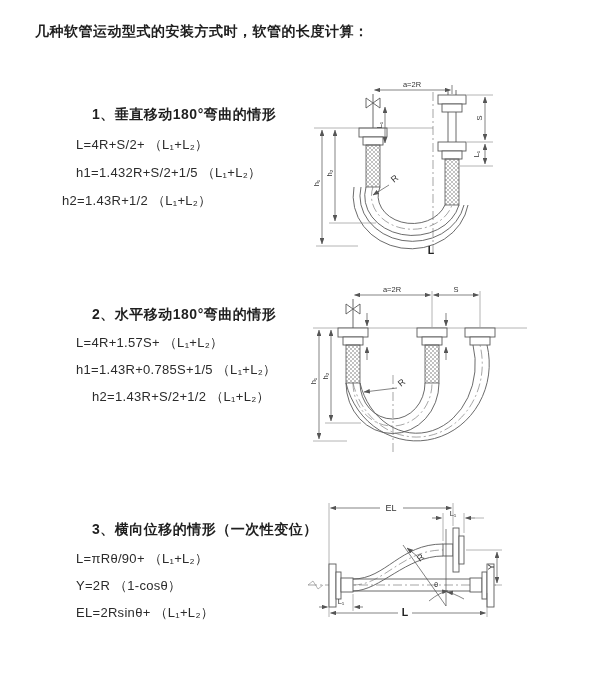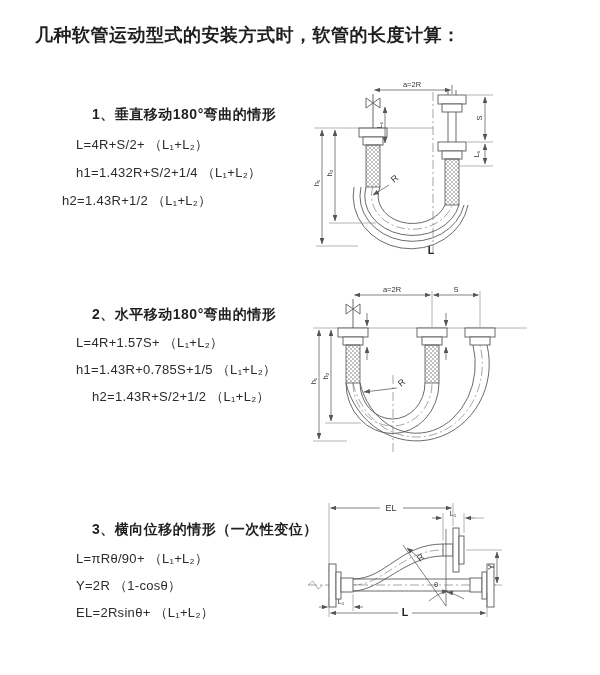--- a/index.html
+++ b/index.html
@@ -1,18 +1,18 @@
 <!DOCTYPE html>
 <html><head>
 <meta charset="utf-8">
 <style>
   html,body{margin:0;padding:0;background:#fff;}
   .page{position:relative;width:600px;height:675px;background:#ffffff;overflow:hidden;
         font-family:"Liberation Sans","DejaVu Sans",sans-serif;color:#2b2b2b;}
-  .title{position:absolute;font-size:18px;font-weight:700;letter-spacing:0.5px;color:#1f1f1f;white-space:nowrap;}
+  .title{position:absolute;font-size:14px;font-weight:700;letter-spacing:0.5px;color:#1f1f1f;white-space:nowrap;}
   .sec-heading{position:absolute;font-size:14px;font-weight:700;letter-spacing:0.5px;color:#1f1f1f;white-space:nowrap;margin-left:44px;}
   .formula{position:absolute;font-size:13px;font-weight:400;color:#2b2b2b;letter-spacing:0.3px;white-space:nowrap;}
   svg.diag{position:absolute;}
   svg .dr{stroke:#5a5a5a;stroke-width:0.9;fill:none;}
   svg .drw{stroke:#5a5a5a;stroke-width:0.9;fill:#ffffff;}
   svg .dim{stroke:#4f4f4f;stroke-width:0.7;fill:none;}
   svg .thin{stroke:#777;stroke-width:0.55;fill:none;}
   svg .cl{stroke:#6a6a6a;stroke-width:0.6;fill:none;stroke-dasharray:9 3 2 3;}
   svg text{font-family:"Liberation Sans","DejaVu Sans",sans-serif;fill:#333;}
   svg .lbl{font-size:7.5px;}
@@ -23,21 +23,21 @@
 </style>
 </head>
 <body>
 
 <div class="page">
 
   <div class="title" style="left:35px;top:23px">几种软管运动型式的安装方式时，软管的长度计算：</div>
 
   <div class="sec-heading" style="left:48px;top:106px">1、垂直移动180°弯曲的情形</div>
   <div class="formula" style="left:76px;top:136px">L=4R+S/2+ （L₁+L₂）</div>
-  <div class="formula" style="left:76px;top:164px">h1=1.432R+S/2+1/4 （L₁+L₂）</div>
+  <div class="formula" style="left:76px;top:164px">h1=1.432R+S/2+1/5 （L₁+L₂）</div>
   <div class="formula" style="left:62px;top:192px">h2=1.43R+1/2 （L₁+L₂）</div>
 
   <div class="sec-heading" style="left:48px;top:306px">2、水平移动180°弯曲的情形</div>
   <div class="formula" style="left:76px;top:334px">L=4R+1.57S+ （L₁+L₂）</div>
   <div class="formula" style="left:76px;top:361px">h1=1.43R+0.785S+1/5 （L₁+L₂）</div>
   <div class="formula" style="left:92px;top:388px">h2=1.43R+S/2+1/2 （L₁+L₂）</div>
 
   <div class="sec-heading" style="left:48px;top:521px">3、横向位移的情形（一次性变位）</div>
   <div class="formula" style="left:76px;top:550px">L=πRθ/90+ （L₁+L₂）</div>
   <div class="formula" style="left:76px;top:577px">Y=2R （1-cosθ）</div>

